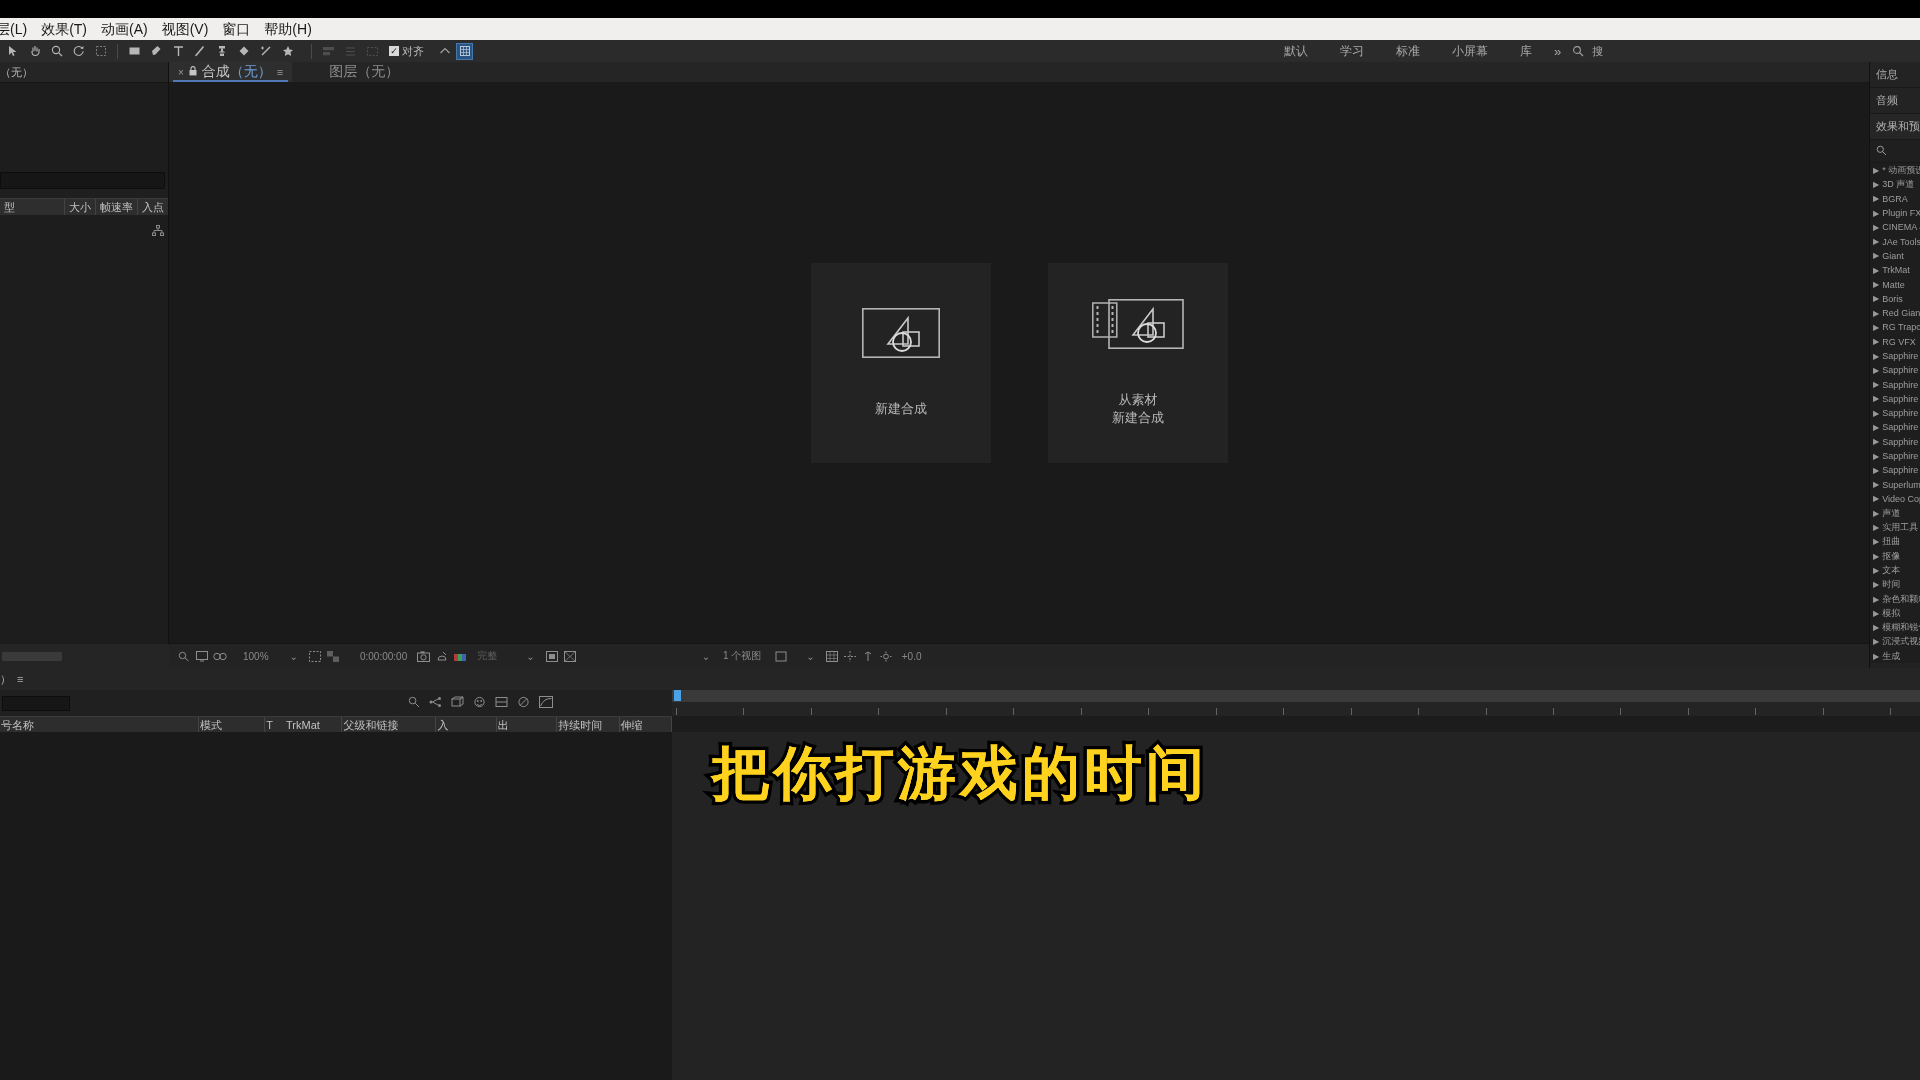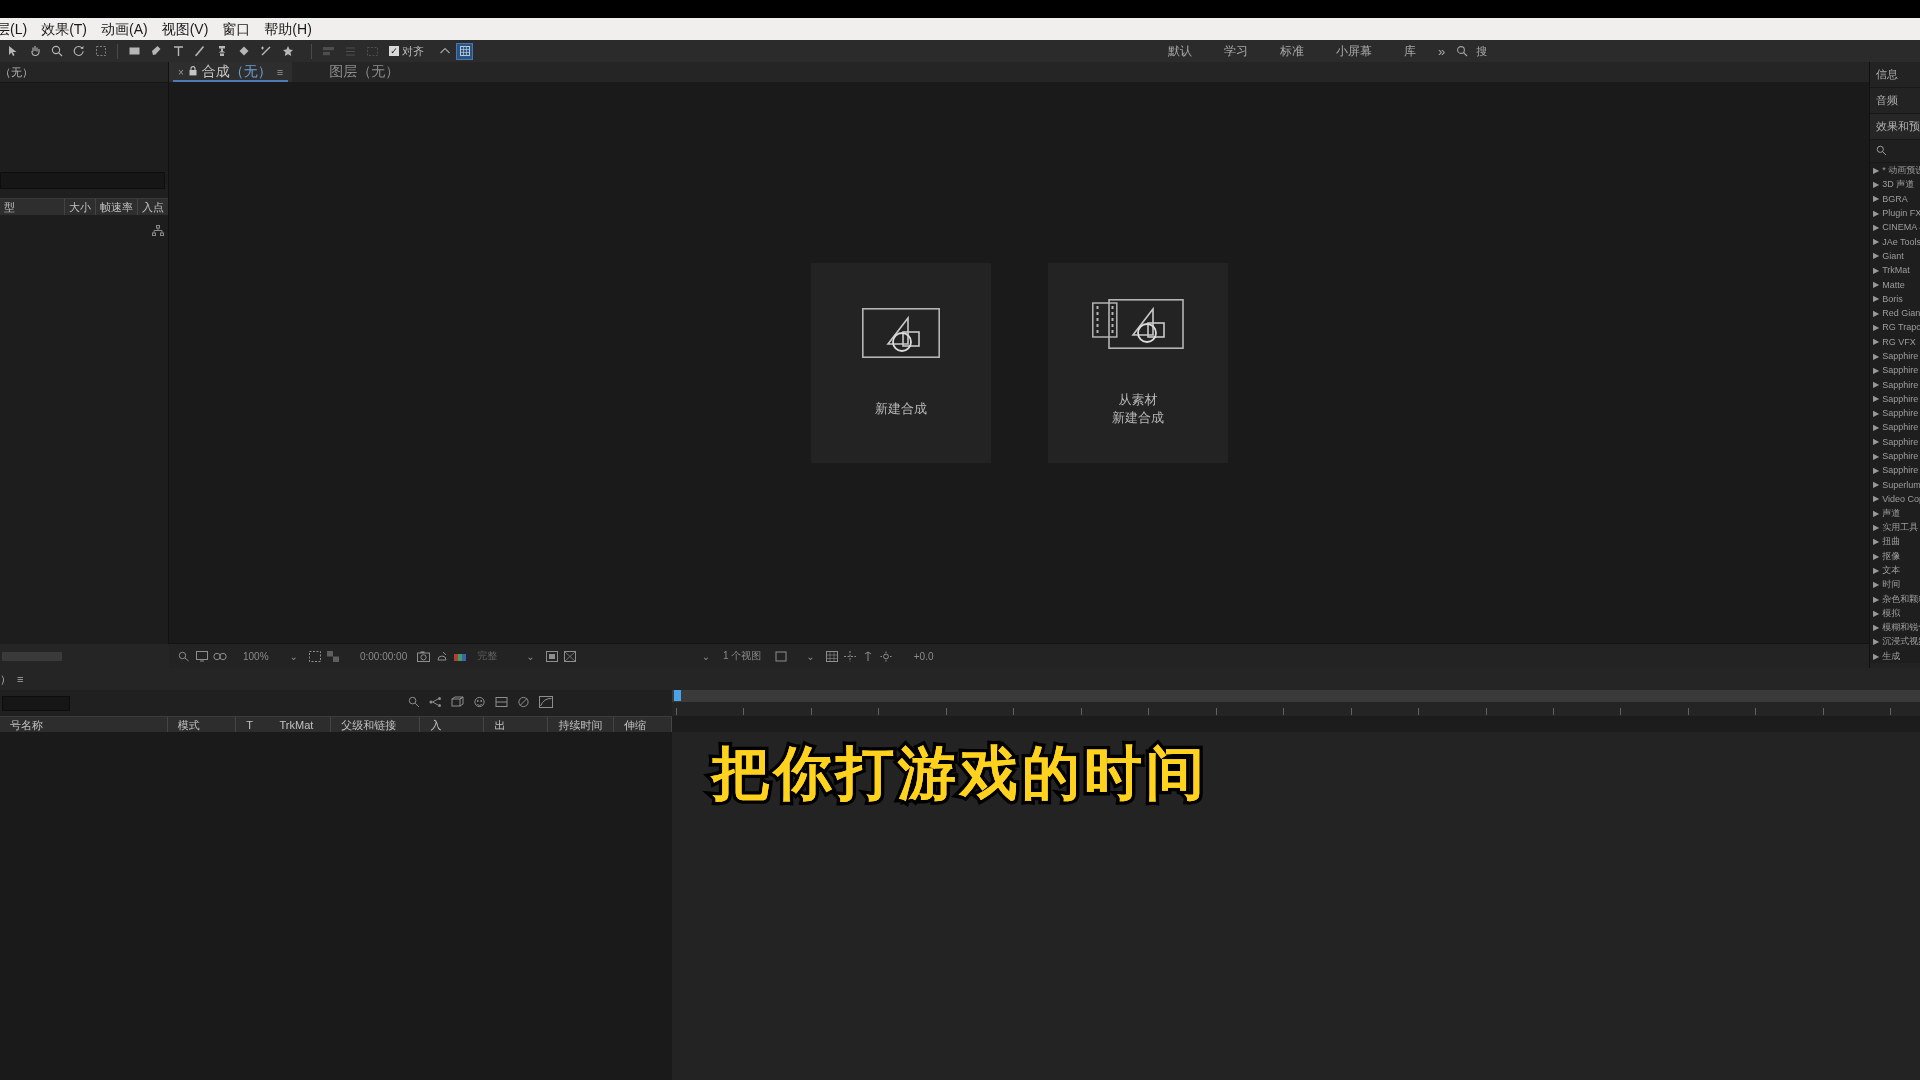--- a/index.html
+++ b/index.html
@@ -97,21 +97,21 @@
            display:flex;align-items:center;gap:9px;padding-left:2px;}
   .tl-tc{width:66px;height:13px;background:#161616;border:1px solid #0d0d0d;}
   .tl-ic{color:#8d8d8d;font-size:12px;}
   .tl-right{position:absolute;left:672px;top:22px;right:0;height:26px;background:#242424;}
   .tl-ruler{position:absolute;left:672px;top:22px;right:0;height:12px;background:#3a3a3a;}
   .playhead{position:absolute;left:674px;top:22px;width:7px;height:11px;background:#4aa3e8;}
   .tl-ticks{position:absolute;left:672px;top:38px;right:0;height:14px;}
   .tl-tick{position:absolute;top:2px;width:1px;height:7px;background:#636363;}
   .tl-cols{position:absolute;left:0;top:48px;width:672px;height:16px;background:#2d2d2d;
            display:flex;align-items:center;border-top:1px solid #3b3b3b;border-bottom:1px solid #151515;}
-  .tl-col{font-size:11px;color:#c2c2c2;line-height:16px;padding:0 10px;border-right:1px solid #444;white-space:nowrap;}
+  .tl-col{font-size:11px;color:#c2c2c2;line-height:16px;padding:0 1px;border-right:1px solid #444;white-space:nowrap;}
   .tl-colnb{border-right:none;}
   .tl-layers{position:absolute;left:0;top:64px;width:672px;bottom:0;background:#1a1a1a;}
   .tl-graph{position:absolute;left:672px;top:64px;right:0;bottom:0;background:#232323;}
 
   
   .subtitle{position:absolute;left:0;top:735px;width:1920px;text-align:center;z-index:50;
             font-family:"DejaVu Sans","Liberation Sans",sans-serif;
             font-size:58px;font-weight:bold;color:#ffd21e;letter-spacing:4px;
             -webkit-text-stroke:7px #000;paint-order:stroke fill;}
   .subtitle-top{position:absolute;left:0;top:735px;width:1920px;text-align:center;z-index:51;
@@ -234,21 +234,21 @@
           <path d="M1.5 7 L6 2.5 L10.5 7" stroke="#b5b5b5" fill="none" stroke-width="1.2"></path>
         </svg>
     </div>
     <div class="tool" style="background:#2a5a8f;border:1px solid #4a86c8;width:15px;height:15px;">
       <svg width="10" height="10" viewBox="0 0 10 10">
           <rect x="0.5" y="0.5" width="9" height="9" stroke="#cfe3f7" fill="none"></rect>
           <path d="M0.5 3.5 H9.5 M0.5 6.5 H9.5 M3.5 0.5 V9.5 M6.5 0.5 V9.5" stroke="#cfe3f7" stroke-width=".7"></path>
         </svg>
     </div>
 
-    <div class="ws" style="left:1152px">
+    <div class="ws" style="left:1268px">
       <div class="wsitem">默认</div>
       <div class="wsitem">学习</div>
       <div class="wsitem">标准</div>
       <div class="wsitem">小屏幕</div>
       <div class="wsitem">库</div>
       <div class="wschev">»</div>
       <div class="tool">
         <svg width="12" height="12" viewBox="0 0 12 12">
             <circle cx="5" cy="5" r="3.4" stroke="#b5b5b5" fill="none" stroke-width="1.1"></circle>
             <path d="M7.6 7.6 L11 11" stroke="#b5b5b5" stroke-width="1.2"></path>
@@ -421,21 +421,21 @@
         <svg width="12" height="11" viewBox="0 0 12 11">
             <path d="M6 1 V10 M3 3 L6 1 L9 3" stroke="#8e8e8e" fill="none"></path>
           </svg>
       </div>
       <div class="vt">
         <svg width="12" height="11" viewBox="0 0 12 11">
             <circle cx="6" cy="5.5" r="2.4" stroke="#8e8e8e" fill="none"></circle>
             <path d="M6 0.5 V2 M6 9 V10.5 M0.5 5.5 H2 M10 5.5 H11.5" stroke="#8e8e8e"></path>
           </svg>
       </div>
-      <span class="vtext" style="margin-left:16px">+0.0</span>
+      <span class="vtext" style="margin-left:4px">+0.0</span>
     </div>
   </div>
 
   <div class="rightpanel">
     <div class="rp-tab hdr">
       <span>信息</span>
     </div>
     <div class="rp-tab hdr">
       <span>音频</span>
     </div>

